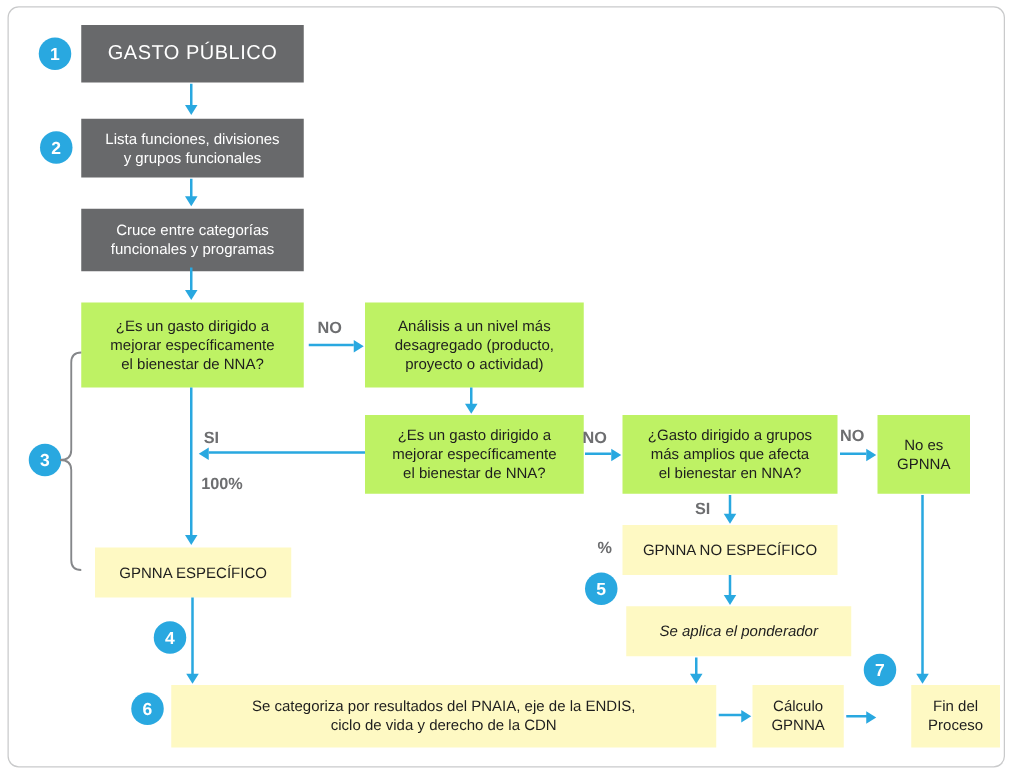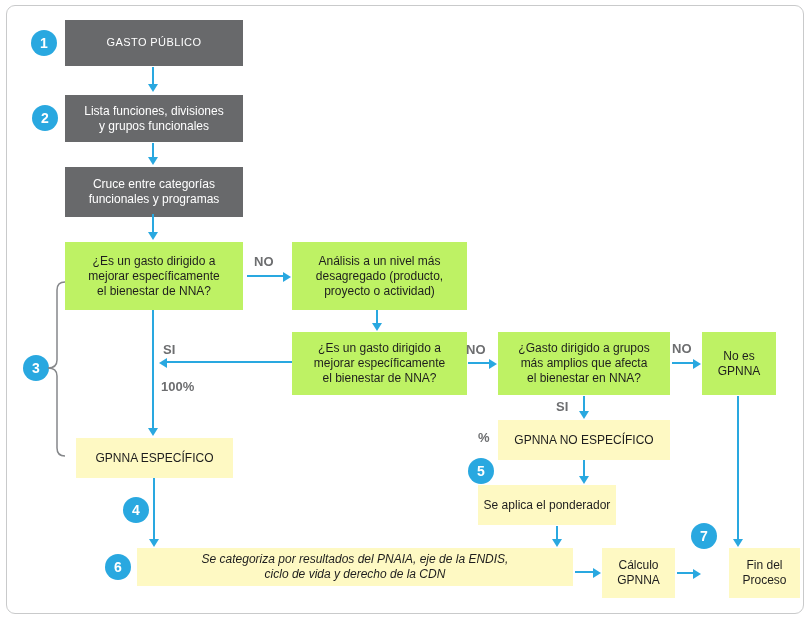--- a/index.html
+++ b/index.html
@@ -12,21 +12,21 @@
     border:1px solid #c9cacb;border-radius:9px;pointer-events:none;
   }
   .box{
     position:absolute;display:flex;align-items:center;justify-content:center;
     text-align:center;white-space:pre-line;
     font-size:12px;line-height:1.25;color:#1e1e1e;
   }
   .gray{background:#68696b;color:#ffffff;}
   .green{background:#bef264;}
   .blue{background:#fef9c3;}
-  .title-box{font-size:11px;letter-spacing:.4px;}
+  .title-box{font-size:16px;letter-spacing:.4px;}
   .badge{
     position:absolute;width:26px;height:26px;border-radius:50%;
     background:#29a8e0;color:#fff;font-size:14px;font-weight:bold;
     line-height:26px;text-align:center;
   }
   .lbl{
     position:absolute;font-size:13px;font-weight:bold;color:#6d6e70;
   }
   .vshaft{position:absolute;width:2px;background:#29a8e0;}
   .hshaft{position:absolute;height:2px;background:#29a8e0;}
@@ -65,23 +65,23 @@
   <div class="box green" style="left:292px;top:332px;width:175px;height:63px;">¿Es un gasto dirigido a
 mejorar específicamente
 el bienestar de NNA?</div>
   <div class="box green" style="left:498px;top:332px;width:172px;height:63px;">¿Gasto dirigido a grupos
 más amplios que afecta
 el bienestar en NNA?</div>
   <div class="box green" style="left:702px;top:332px;width:74px;height:63px;">No es
 GPNNA</div>
 
   <div class="box blue" style="left:498px;top:420px;width:172px;height:40px;">GPNNA NO ESPECÍFICO</div>
-  <div class="box blue" style="left:478px;top:485px;width:138px;height:40px;">Se aplica el ponderador</div>
+  <div class="box blue" style="left:501px;top:485px;width:180px;height:40px;font-style:italic;">Se aplica el ponderador</div>
   <div class="box blue" style="left:76px;top:438px;width:157px;height:40px;">GPNNA ESPECÍFICO</div>
-  <div class="box blue" style="left:137px;top:548px;width:436px;height:38px;font-style:italic;">Se categoriza por resultados del PNAIA, eje de la ENDIS,
+  <div class="box blue" style="left:137px;top:548px;width:436px;height:50px;">Se categoriza por resultados del PNAIA, eje de la ENDIS,
 ciclo de vida y derecho de la CDN</div>
   <div class="box blue" style="left:602px;top:548px;width:73px;height:50px;">Cálculo
 GPNNA</div>
   <div class="box blue" style="left:702px;top:548px;width:71px;height:50px;margin-left:27px;">Fin del
 Proceso</div>
 
   <div class="lbl" style="left:254px;top:254px;">NO</div>
   <div class="lbl" style="left:466px;top:342px;">NO</div>
   <div class="lbl" style="left:672px;top:341px;">NO</div>
   <div class="lbl" style="left:163px;top:342px;">SI</div>

